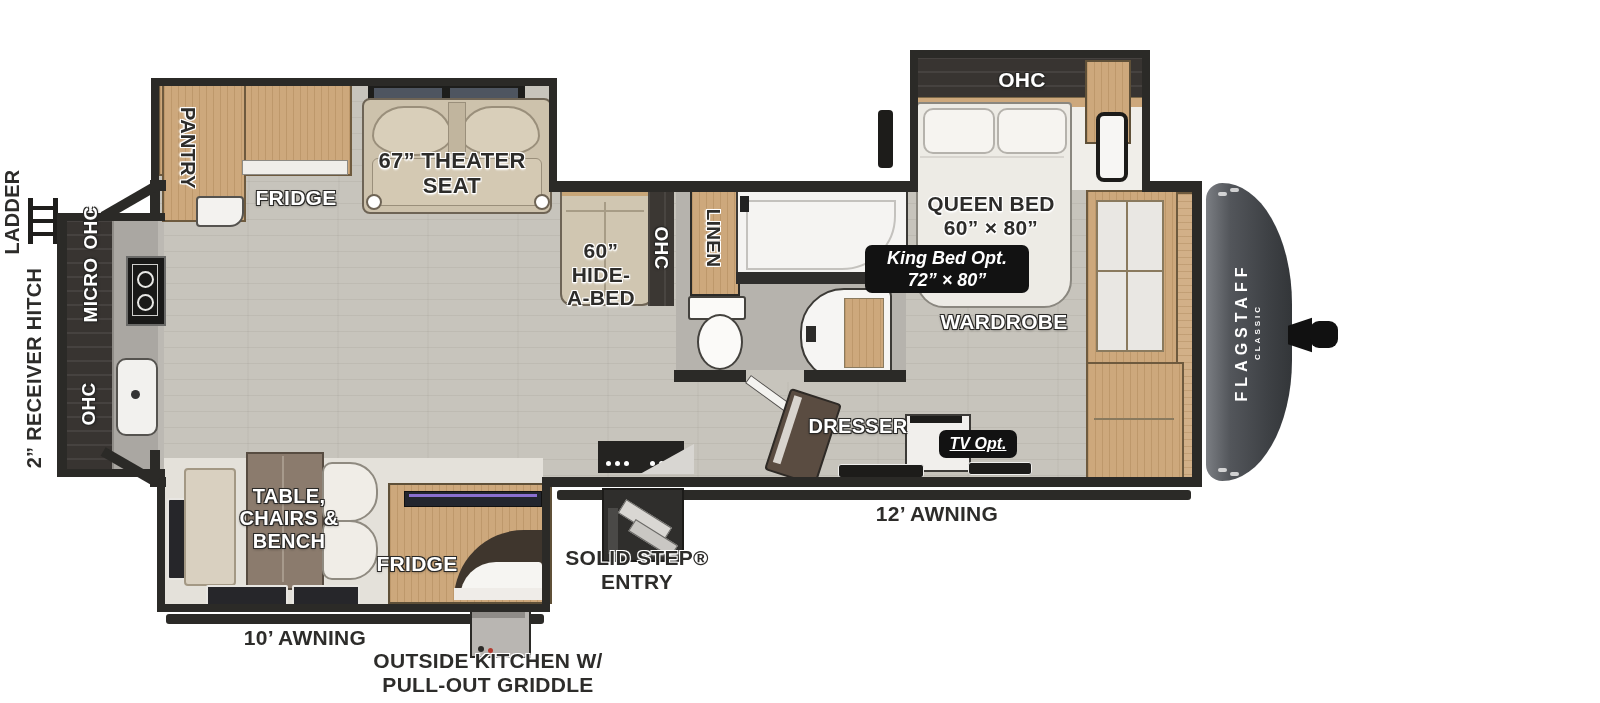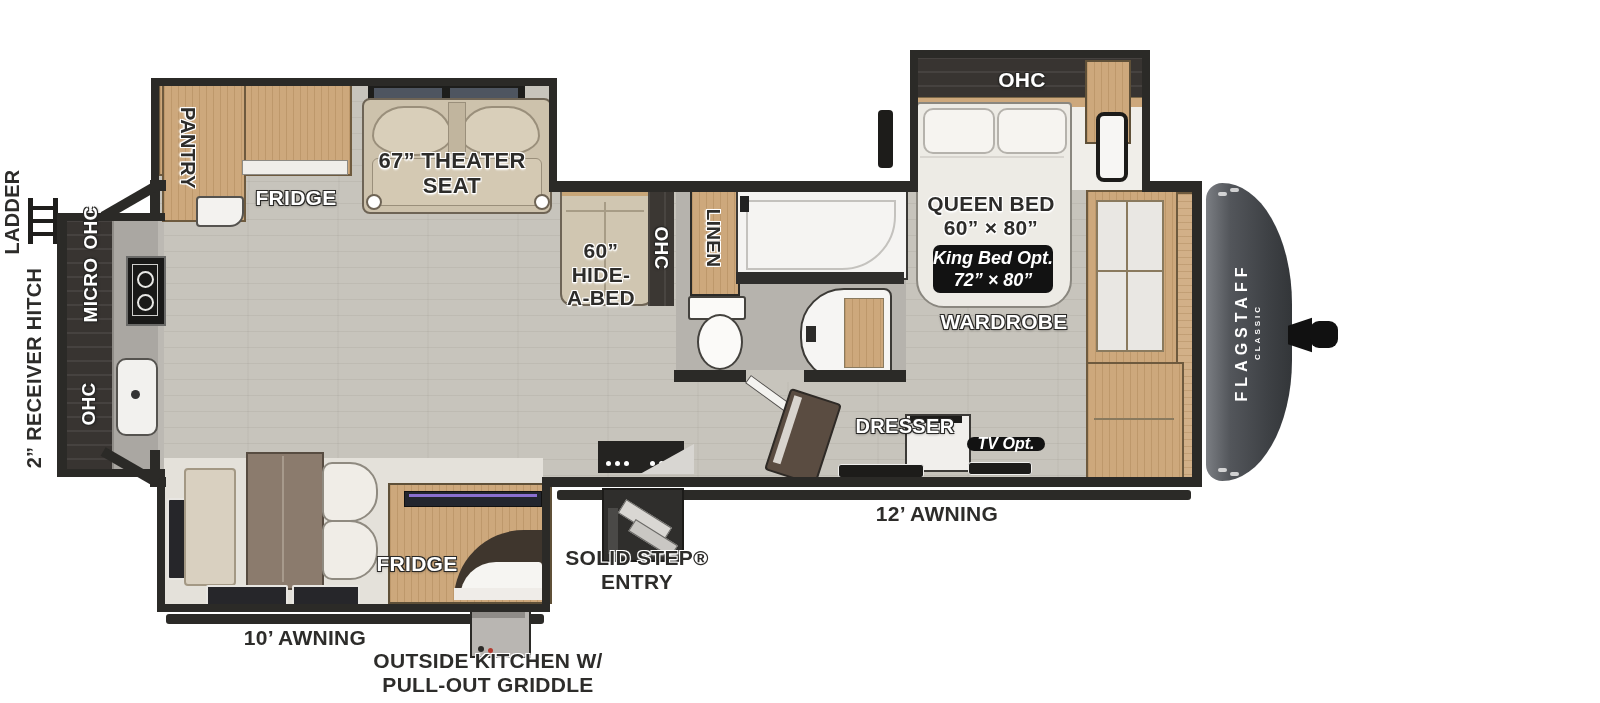--- a/index.html
+++ b/index.html
@@ -223,27 +223,30 @@
 
   <div class="lbl dk rcw" style="left:188px;top:148px;font-size:20px;">PANTRY</div>
   <div class="lbl wt" style="left:296px;top:198px;font-size:21px;">FRIDGE</div>
   <div class="lbl dk" style="left:452px;top:174px;font-size:22px;">67” THEATER
 SEAT</div>
   <div class="lbl dk" style="left:601px;top:274px;font-size:21px;">60”
 HIDE-
 A-BED</div>
   <div class="lbl wt rcw" style="left:661px;top:248px;font-size:19px;">OHC</div>
   <div class="lbl dk rcw" style="left:713px;top:238px;font-size:19px;">LINEN</div>
+  <div class="lbl wt" style="left:289px;top:519px;font-size:20px;">TABLE,
+CHAIRS &amp;
+BENCH</div>
   <div class="lbl wt" style="left:417px;top:564px;font-size:21px;">FRIDGE</div>
   <div class="lbl wt rccw" style="left:91px;top:228px;font-size:19px;">OHC</div>
   <div class="lbl wt rccw" style="left:91px;top:290px;font-size:19px;">MICRO</div>
   <div class="lbl wt rccw" style="left:89px;top:404px;font-size:19px;">OHC</div>
 
   <div class="lbl wt" style="left:1022px;top:80px;font-size:21px;">OHC</div>
   <div class="lbl dk" style="left:991px;top:216px;font-size:21px;">QUEEN BED
 60” × 80”</div>
-  <div class="badge" style="left:993px;top:269px;width:120px;height:48px;font-size:18px;">King Bed Opt.
+  <div class="badge" style="left:947px;top:269px;width:164px;height:48px;font-size:18px;">King Bed Opt.
 72” × 80”</div>
   <div class="lbl wt" style="left:1004px;top:322px;font-size:21px;white-space:nowrap;">WARDROBE</div>
-  <div class="badge" style="left:1006px;top:444px;width:78px;height:14px;font-size:16px;">TV Opt.</div>
-  <div class="lbl wt" style="left:858px;top:426px;font-size:20px;margin-left:47px;">DRESSER</div>
+  <div class="badge" style="left:978px;top:444px;width:78px;height:28px;font-size:16px;text-decoration:underline;">TV Opt.</div>
+  <div class="lbl wt" style="left:858px;top:426px;font-size:20px;">DRESSER</div>
 
 </div>
 
 </body></html>

